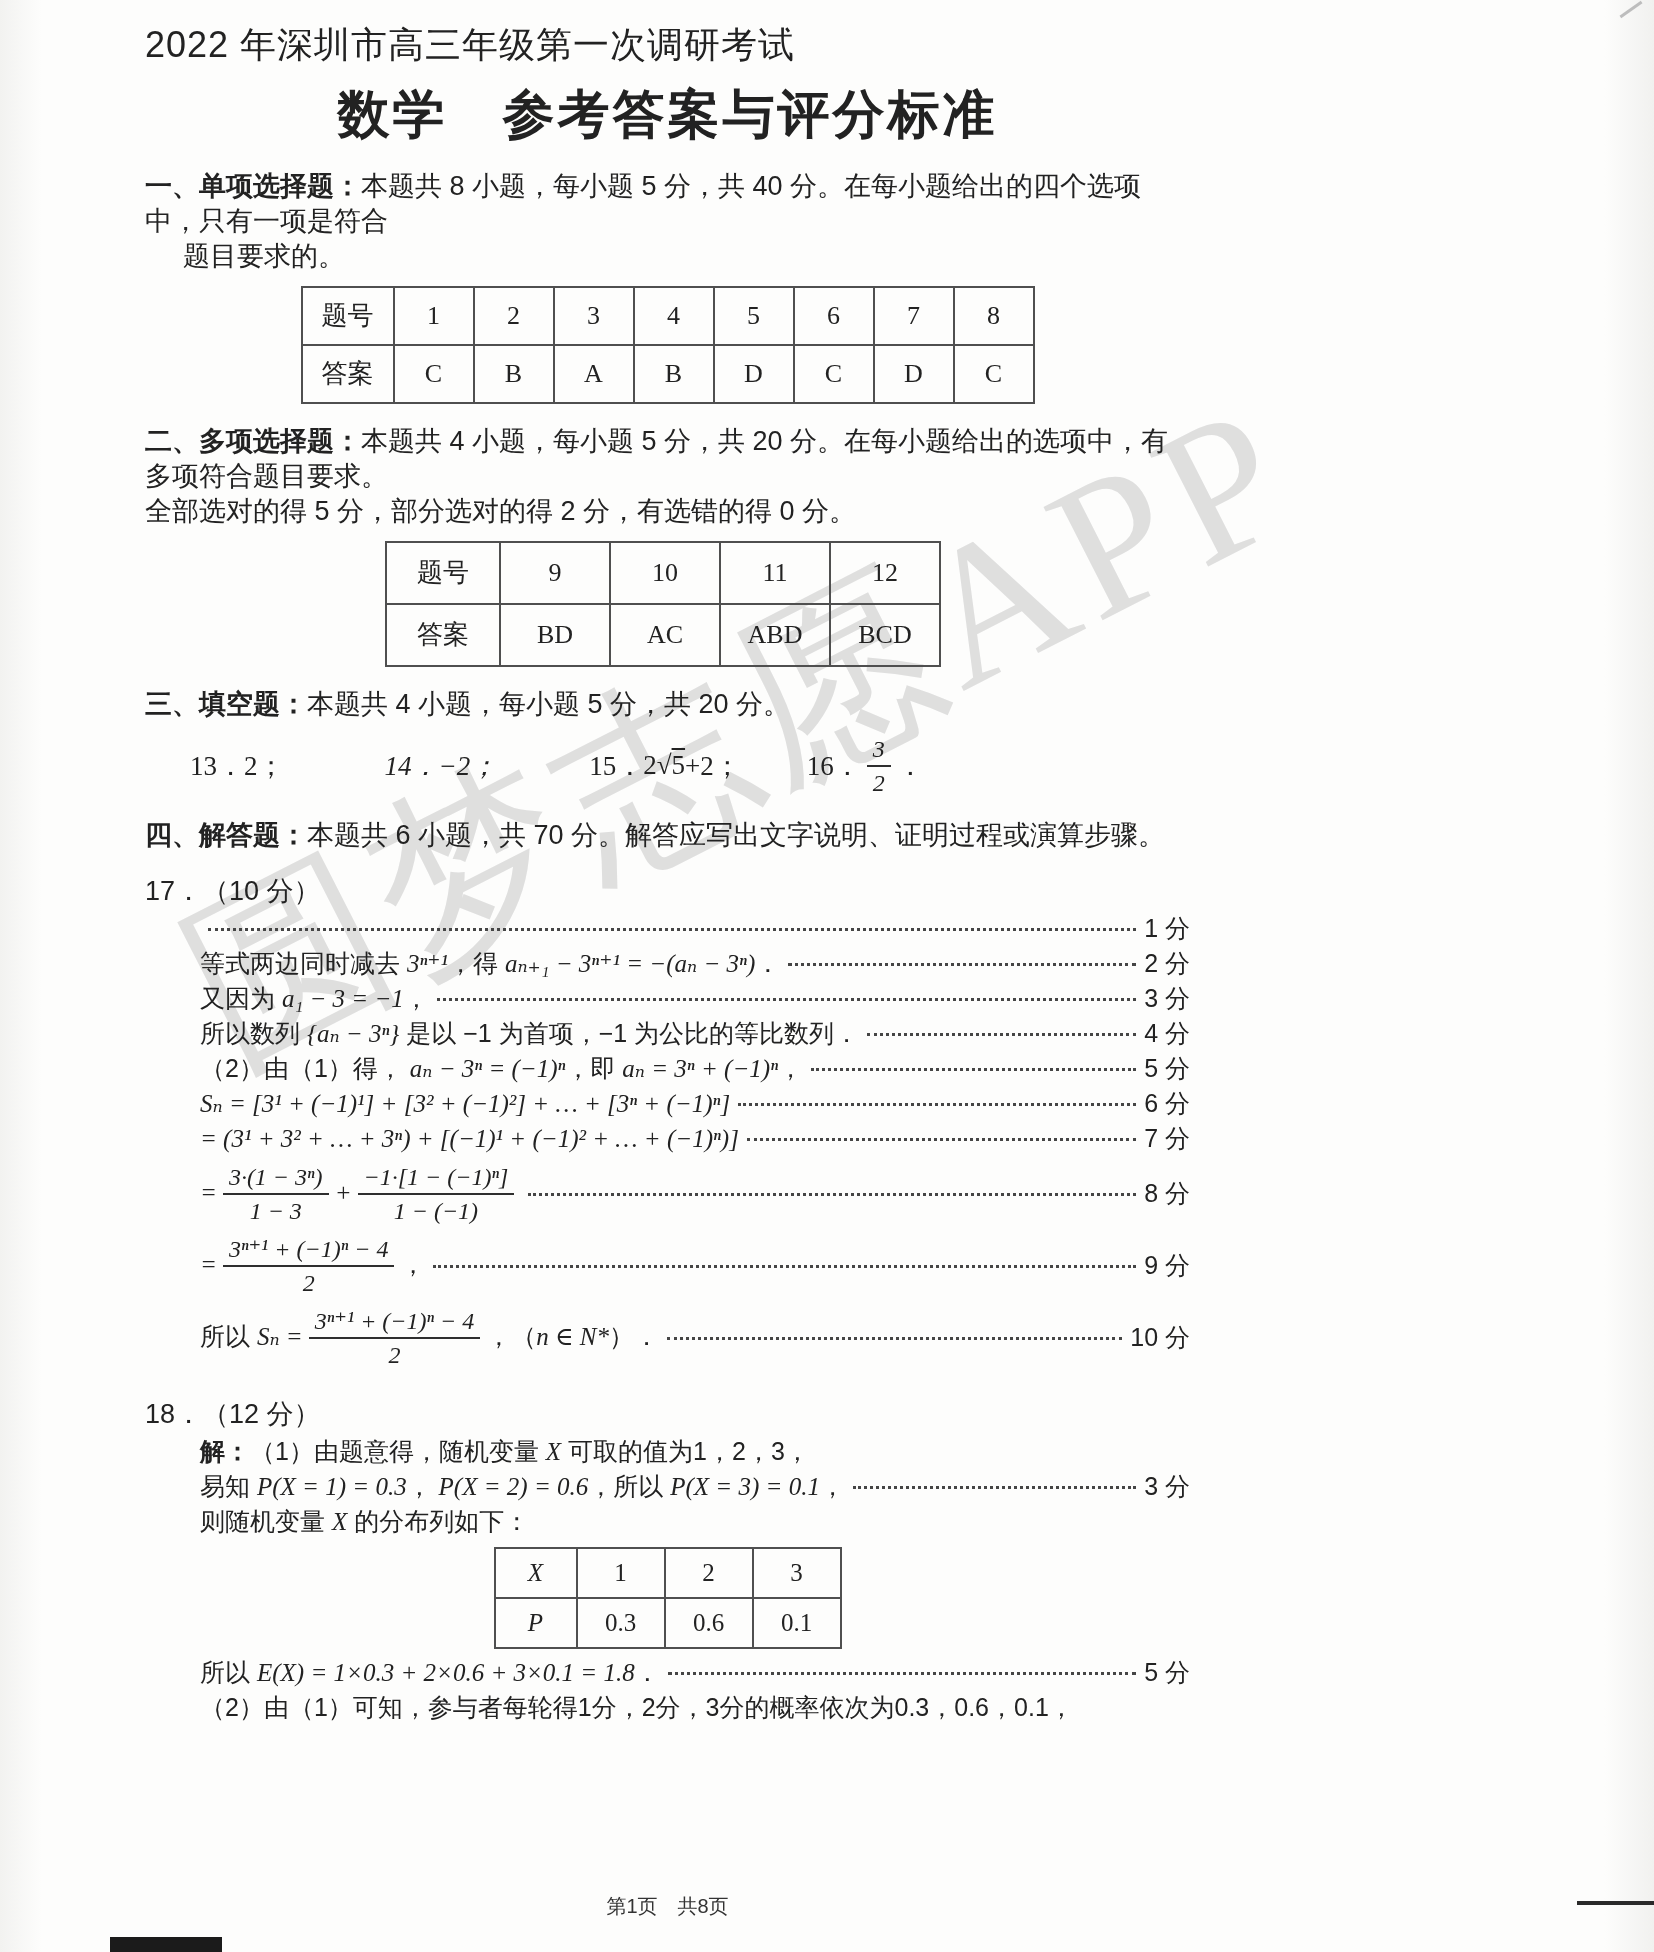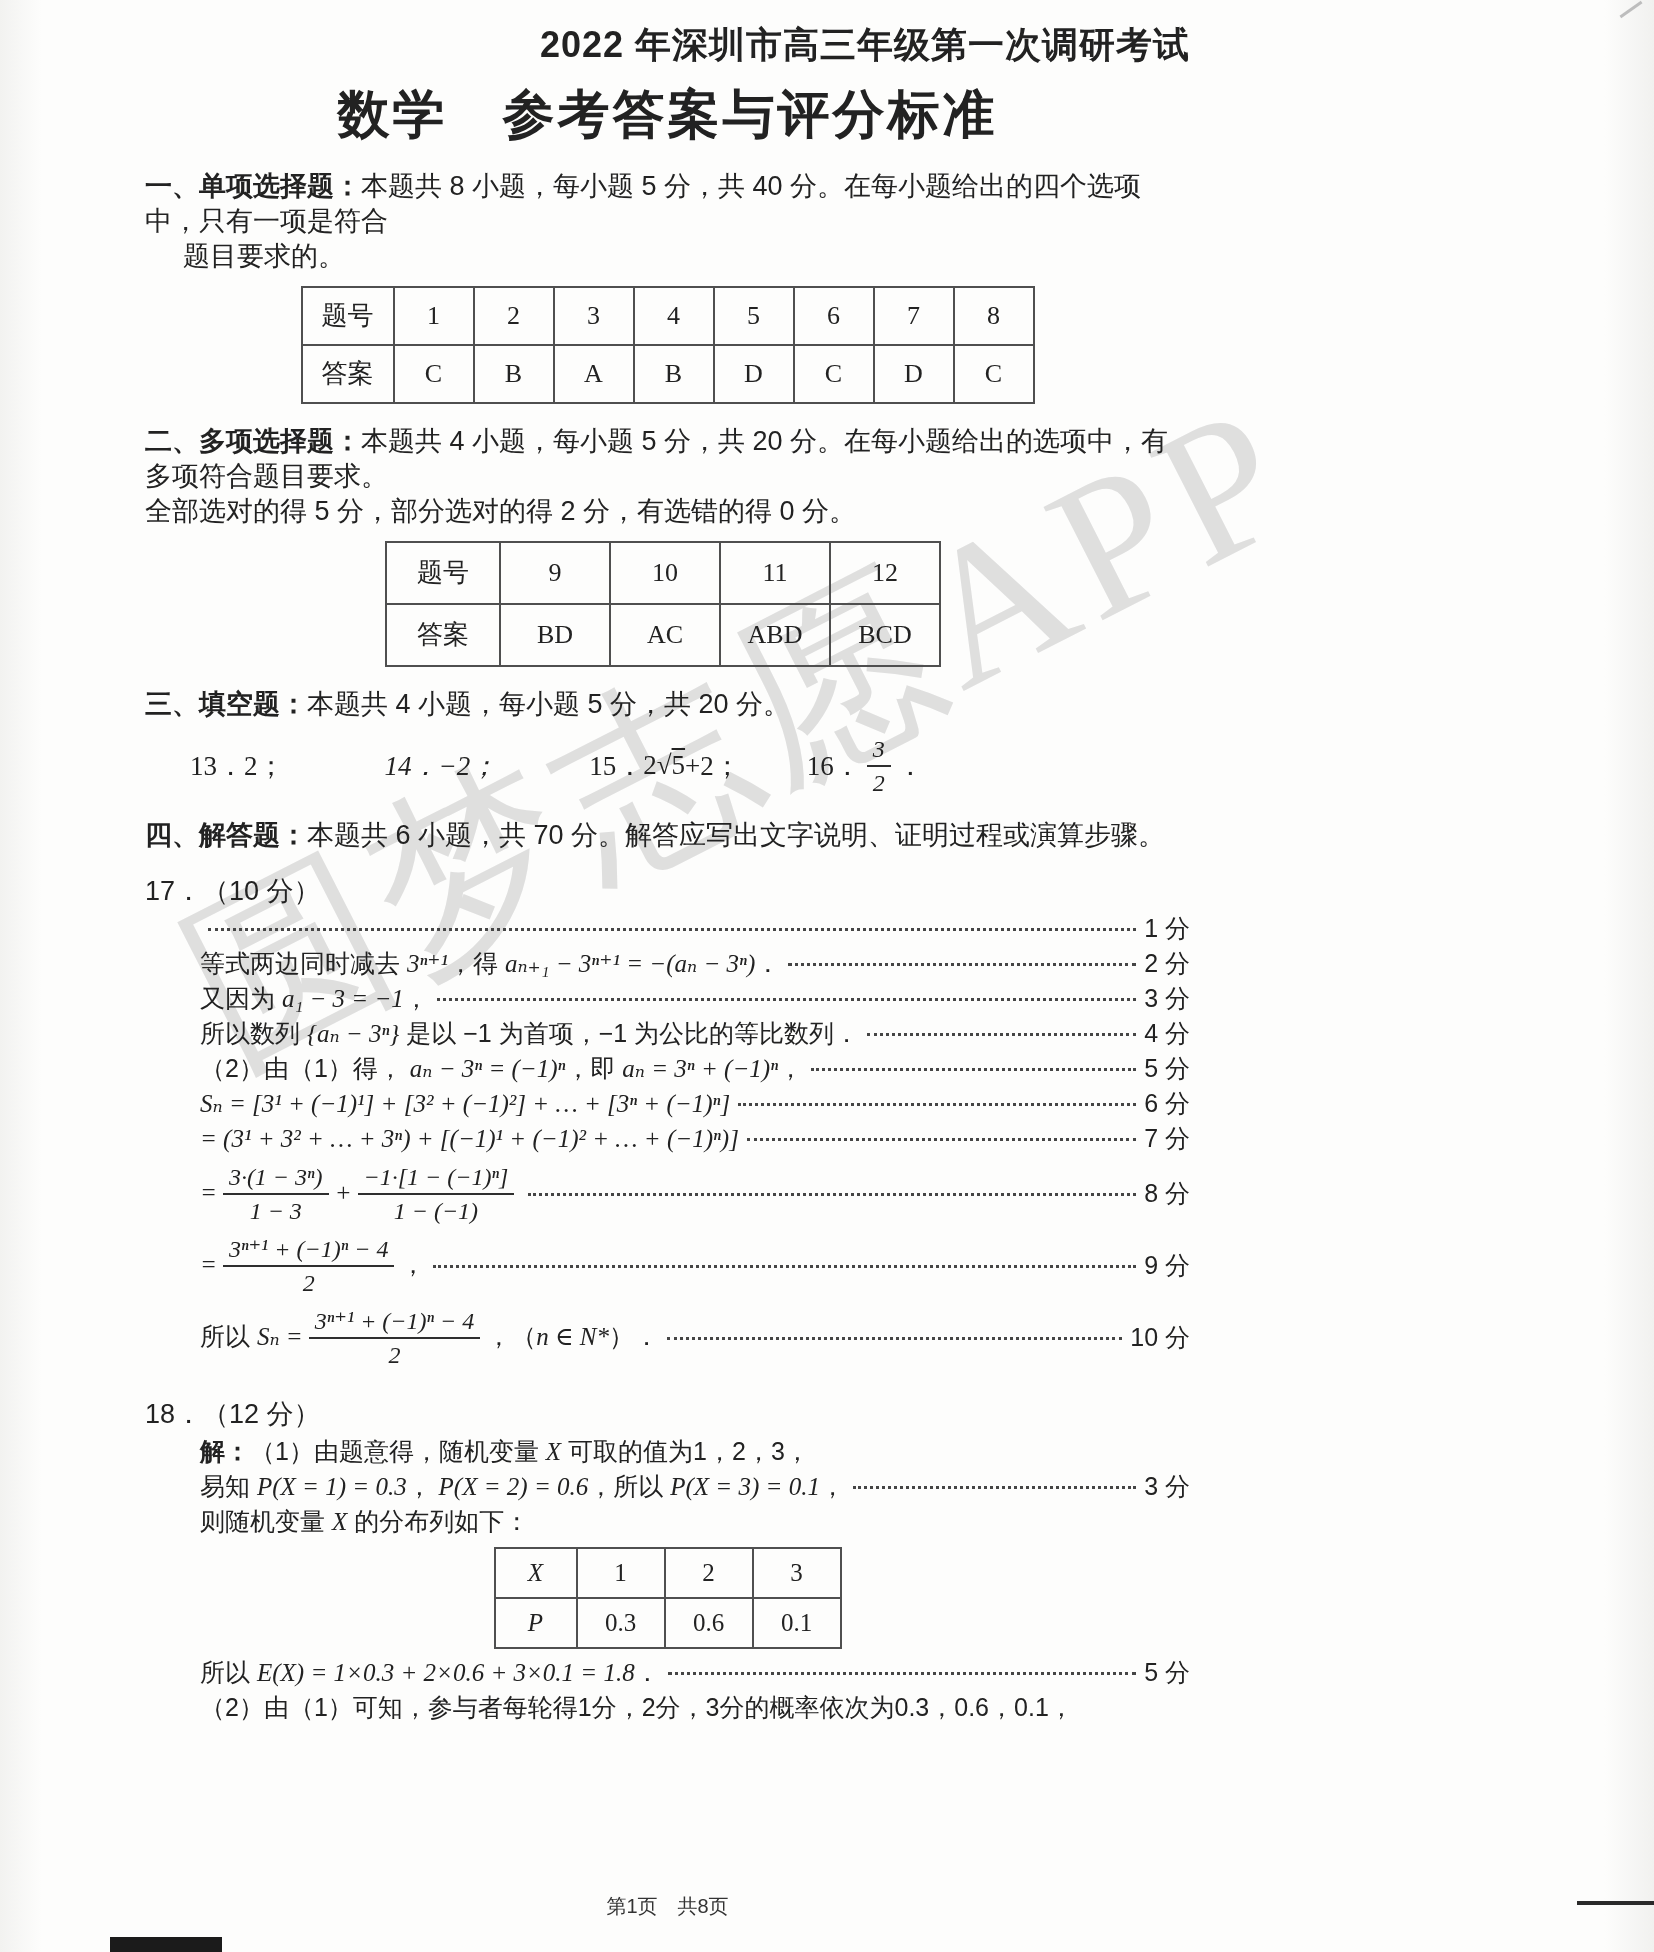--- a/index.html
+++ b/index.html
@@ -9,21 +9,21 @@
     font-family:"Liberation Sans","DejaVu Sans",sans-serif;color:#222;
   }
   .watermark{
     position:absolute;left:40px;top:600px;width:1400px;text-align:center;
     font-family:"Liberation Serif","DejaVu Serif",serif;
     font-size:195px;letter-spacing:10px;color:#c7c7c7;opacity:.55;
     transform:rotate(-27deg);transform-origin:center;white-space:nowrap;
     pointer-events:none;z-index:0;
   }
   .content{position:relative;z-index:1;width:1045px;margin-left:145px;padding-top:22px;}
-  .title{font-size:36px;font-weight:bold;text-align:right;margin:0;letter-spacing:1px;line-height:1.25;}
+  .title{font-size:36px;font-weight:normal;text-align:left;margin:0;letter-spacing:1px;line-height:1.25;}
   .subtitle{font-size:52px;font-weight:bold;text-align:center;margin:14px 0 0;letter-spacing:3px;line-height:1.3;}
   .sec-heading{font-size:27px;line-height:35px;margin:20px 0 0;}
   .b{font-weight:bold;}
   .indent1{padding-left:38px;}
   .ser{font-family:"Liberation Serif","DejaVu Serif",serif;}
   .m{font-family:"Liberation Serif","DejaVu Serif",serif;font-style:italic;}
   .ovl{text-decoration:overline;}
   table{border-collapse:collapse;}
   td{border:2px solid #4f4f4f;text-align:center;vertical-align:middle;}
   .t1{margin:12px auto 0;}

